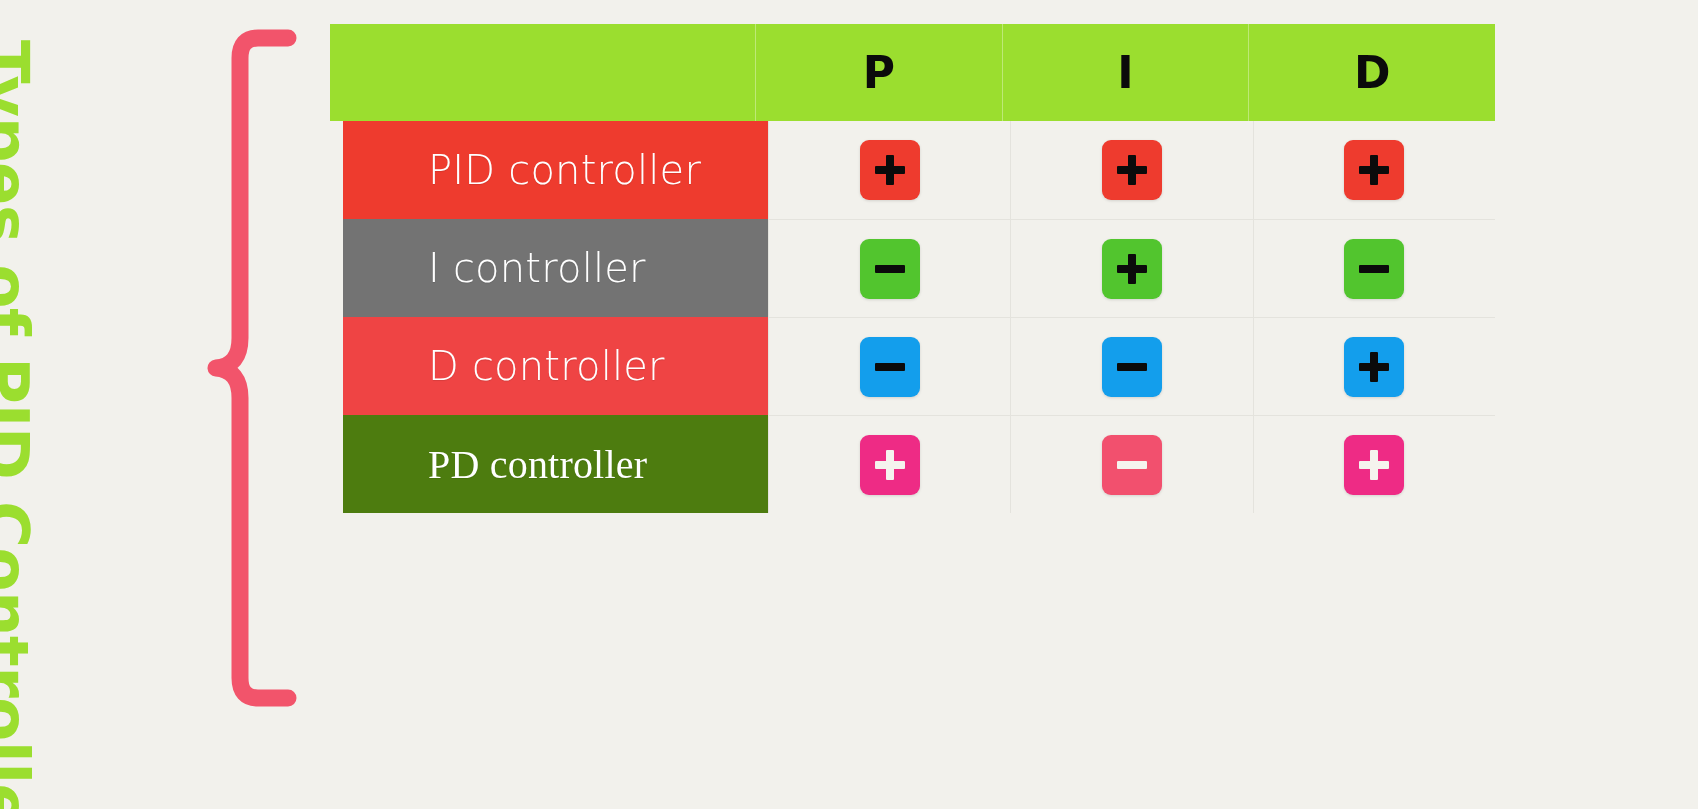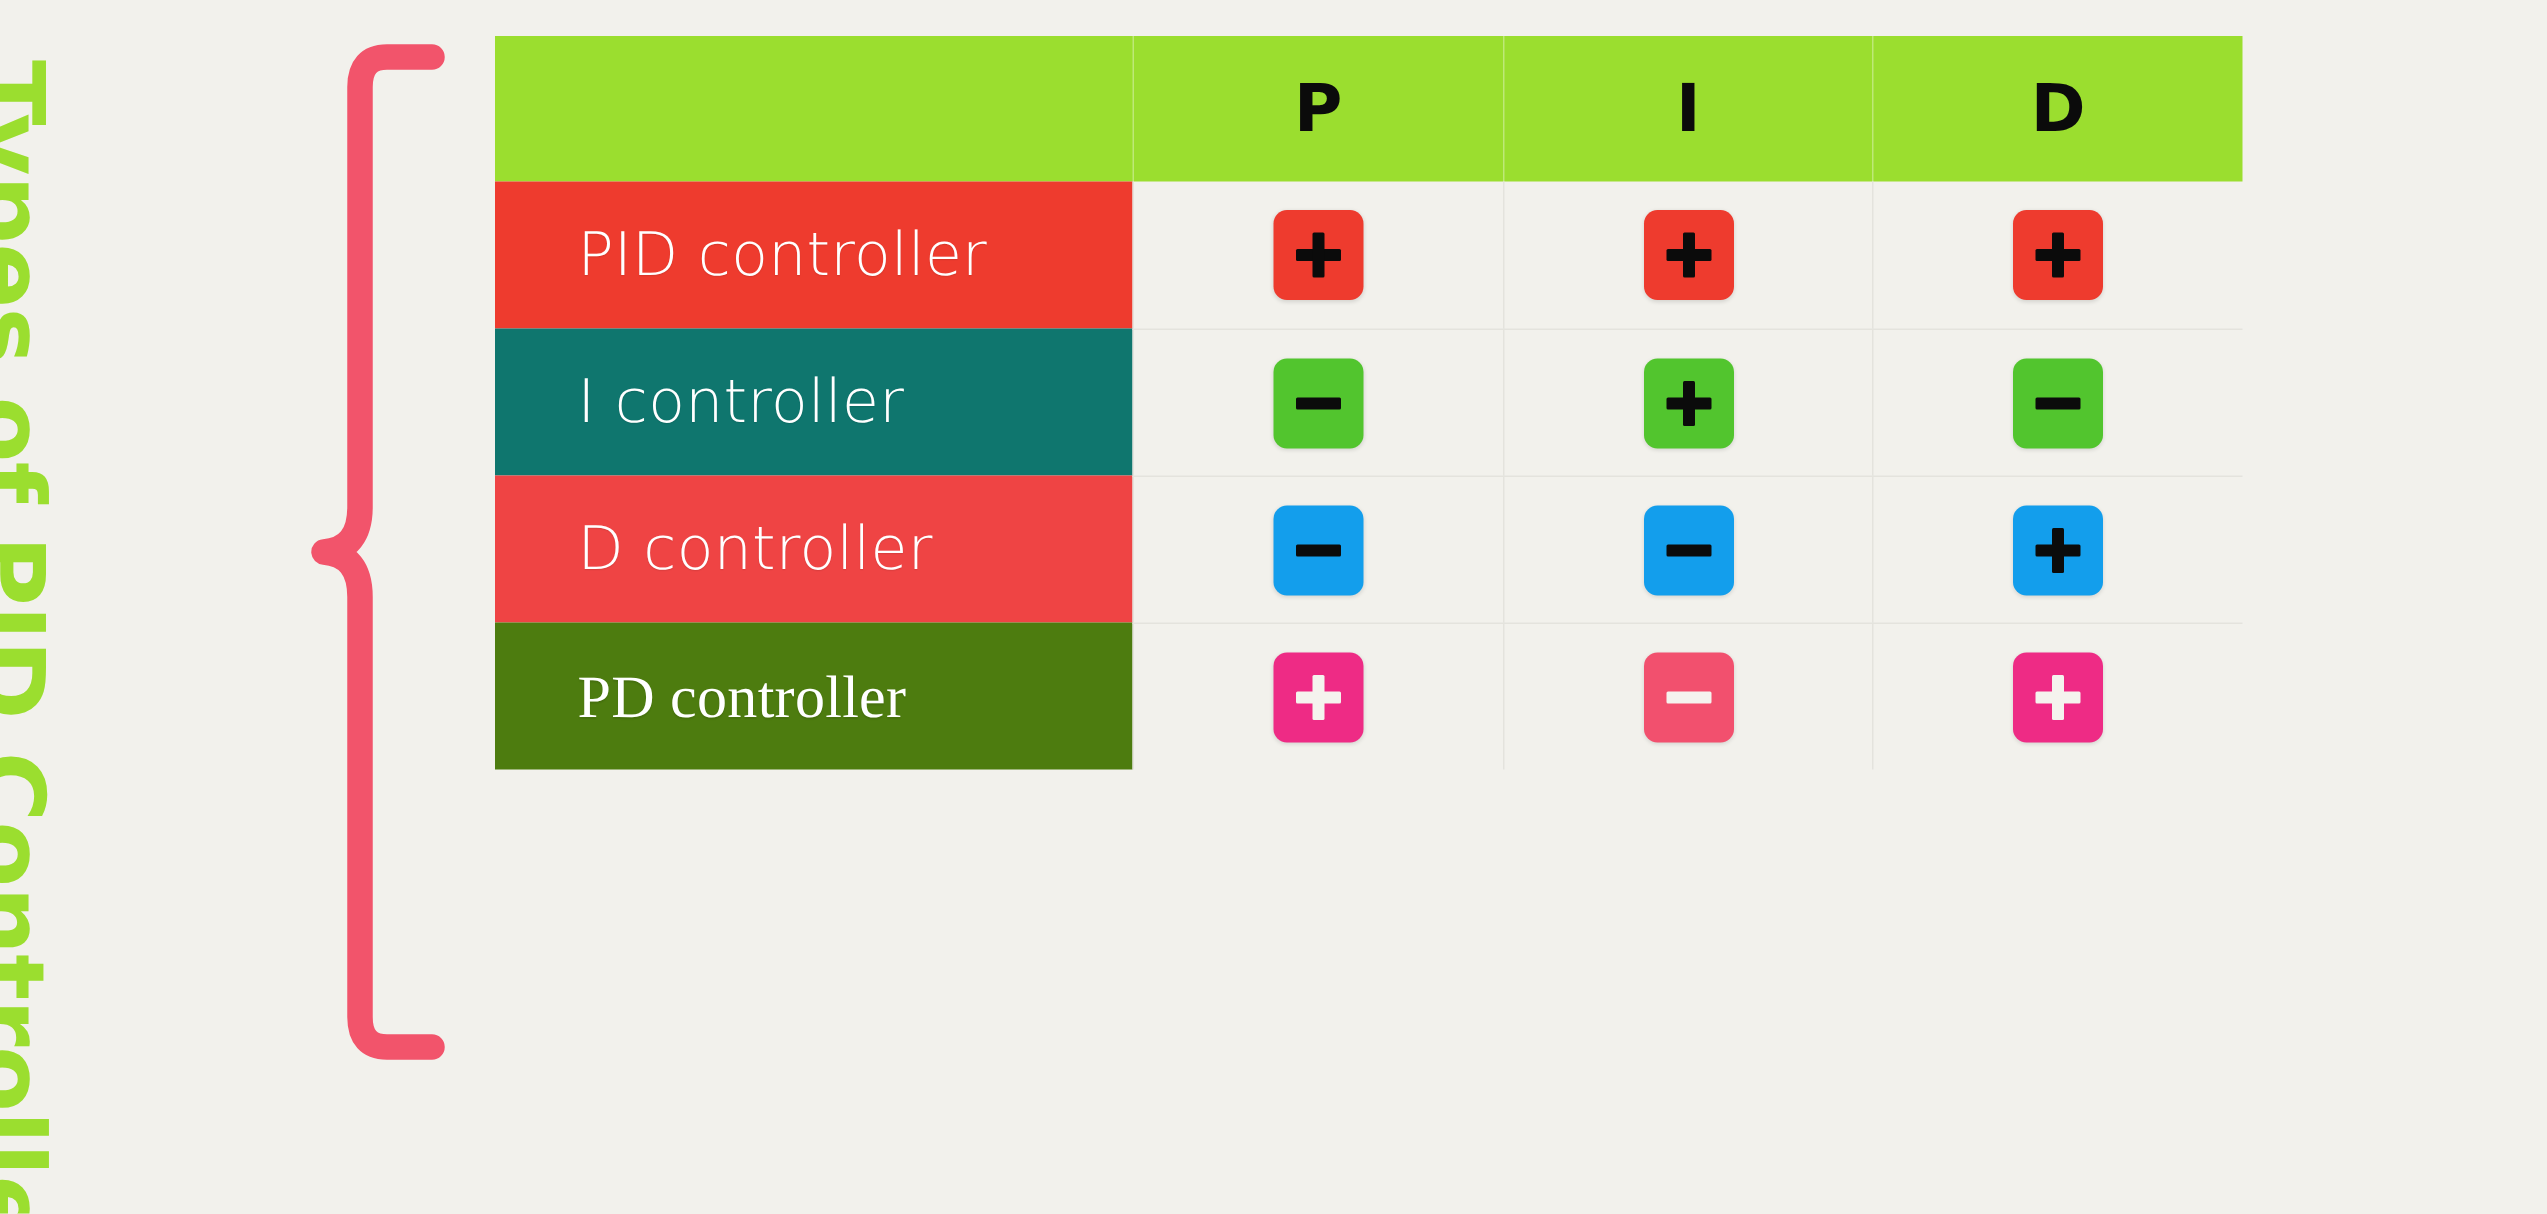--- a/index.html
+++ b/index.html
@@ -99,28 +99,29 @@
   }
   .data-row + .data-row .rc {
     border-top: 1px solid #E4E3DD;
   }
 
   .row-label {
     width: 425px;
     flex: 0 0 425px;
     display: flex;
     align-items: center;
-    padding-left: 55px;
+    padding-left: 85px;
     box-sizing: border-box;
     color: #FFFFFF;
     font-size: 40px;
     font-weight: 300;
     letter-spacing: 0.2px;
     font-family: "DejaVu Sans", sans-serif;
     text-shadow: 0 1px 1px rgba(0,0,0,0.10);
+    margin-left: 13px;
   }
 
   .rc {
     flex: 1 1 0;
     display: flex;
     align-items: center;
     justify-content: center;
     border-left: 1px solid #E4E3DD;
     box-sizing: border-box;
   }
@@ -211,21 +212,21 @@
               <span class="glyph"></span>
             </div>
           </div>
           <div class="rc">
             <div class="badge plus" title="+" style="background: rgb(238, 59, 46); color: rgb(11, 11, 11);">
               <span class="glyph"></span>
             </div>
           </div>
         </div>
         <div class="data-row">
-          <div class="row-label" style="background: #0f766e;">I controller</div>
+          <div class="row-label" style="background: #737373;">I controller</div>
           <div class="rc">
             <div class="badge minus" title="−" style="background: rgb(82, 197, 46); color: rgb(11, 11, 11);">
               <span class="glyph"></span>
             </div>
           </div>
           <div class="rc">
             <div class="badge plus" title="+" style="background: rgb(82, 197, 46); color: rgb(11, 11, 11);">
               <span class="glyph"></span>
             </div>
           </div>

